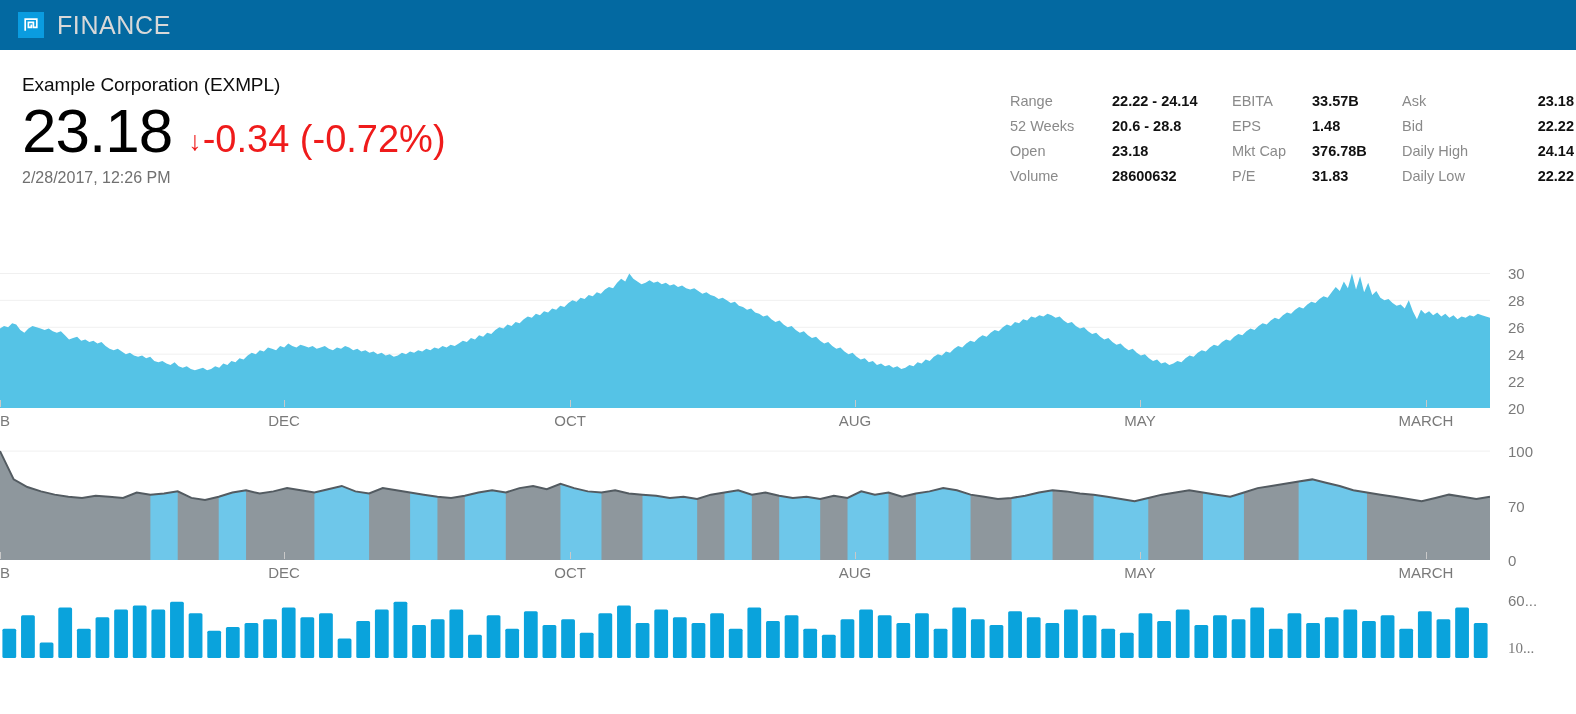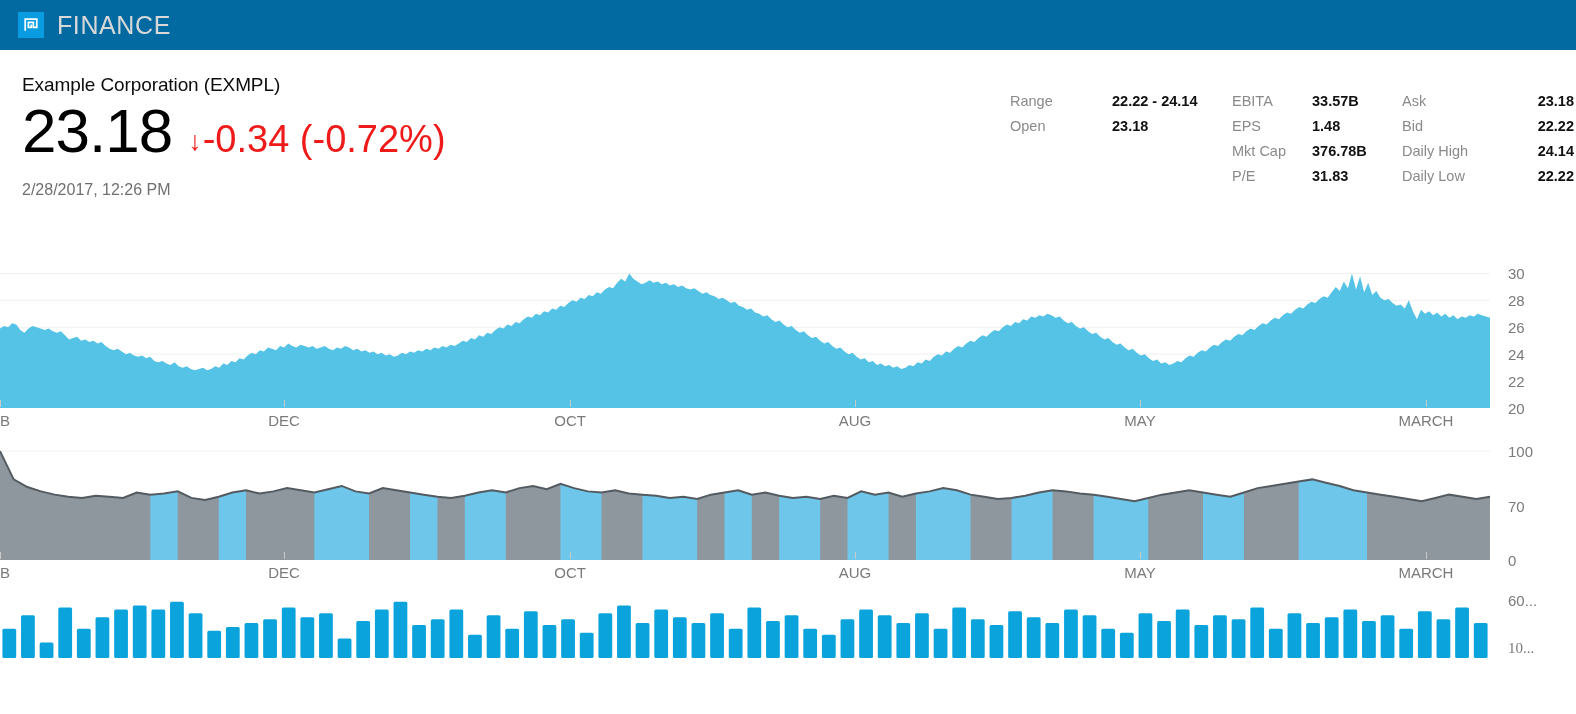--- a/index.html
+++ b/index.html
@@ -63,21 +63,21 @@
     white-space: nowrap;
   }
   .arrow-down {
     font-size: 27px;
     margin-right: 1px;
     line-height: 1;
     position: relative;
     top: -2px;
   }
   .timestamp {
-    margin-top: 18px;
+    margin-top: 6px;
     font-size: 16px;
     color: #707070;
   }
 
   
   .stats {
     position: absolute;
     top: 43px; left: 1010px;
     display: flex;
     gap: 2px;
@@ -167,22 +167,30 @@
 
   <div class="timestamp">2/28/2017, 12:26 PM</div>
 
   <div class="stats">
     <div class="stats-col col-1">
       <div class="stat-row">
         <span class="stat-label">Range</span>
         <span class="stat-value">22.22 - 24.14</span>
       </div>
       <div class="stat-row">
+        <span class="stat-label">52 Weeks</span>
+        <span class="stat-value">20.6 - 28.8</span>
+      </div>
+      <div class="stat-row">
         <span class="stat-label">Open</span>
         <span class="stat-value">23.18</span>
+      </div>
+      <div class="stat-row">
+        <span class="stat-label">Volume</span>
+        <span class="stat-value">28600632</span>
       </div>
     </div>
 
     <div class="stats-col col-2">
       <div class="stat-row">
         <span class="stat-label">EBITA</span>
         <span class="stat-value">33.57B</span>
       </div>
       <div class="stat-row">
         <span class="stat-label">EPS</span>

